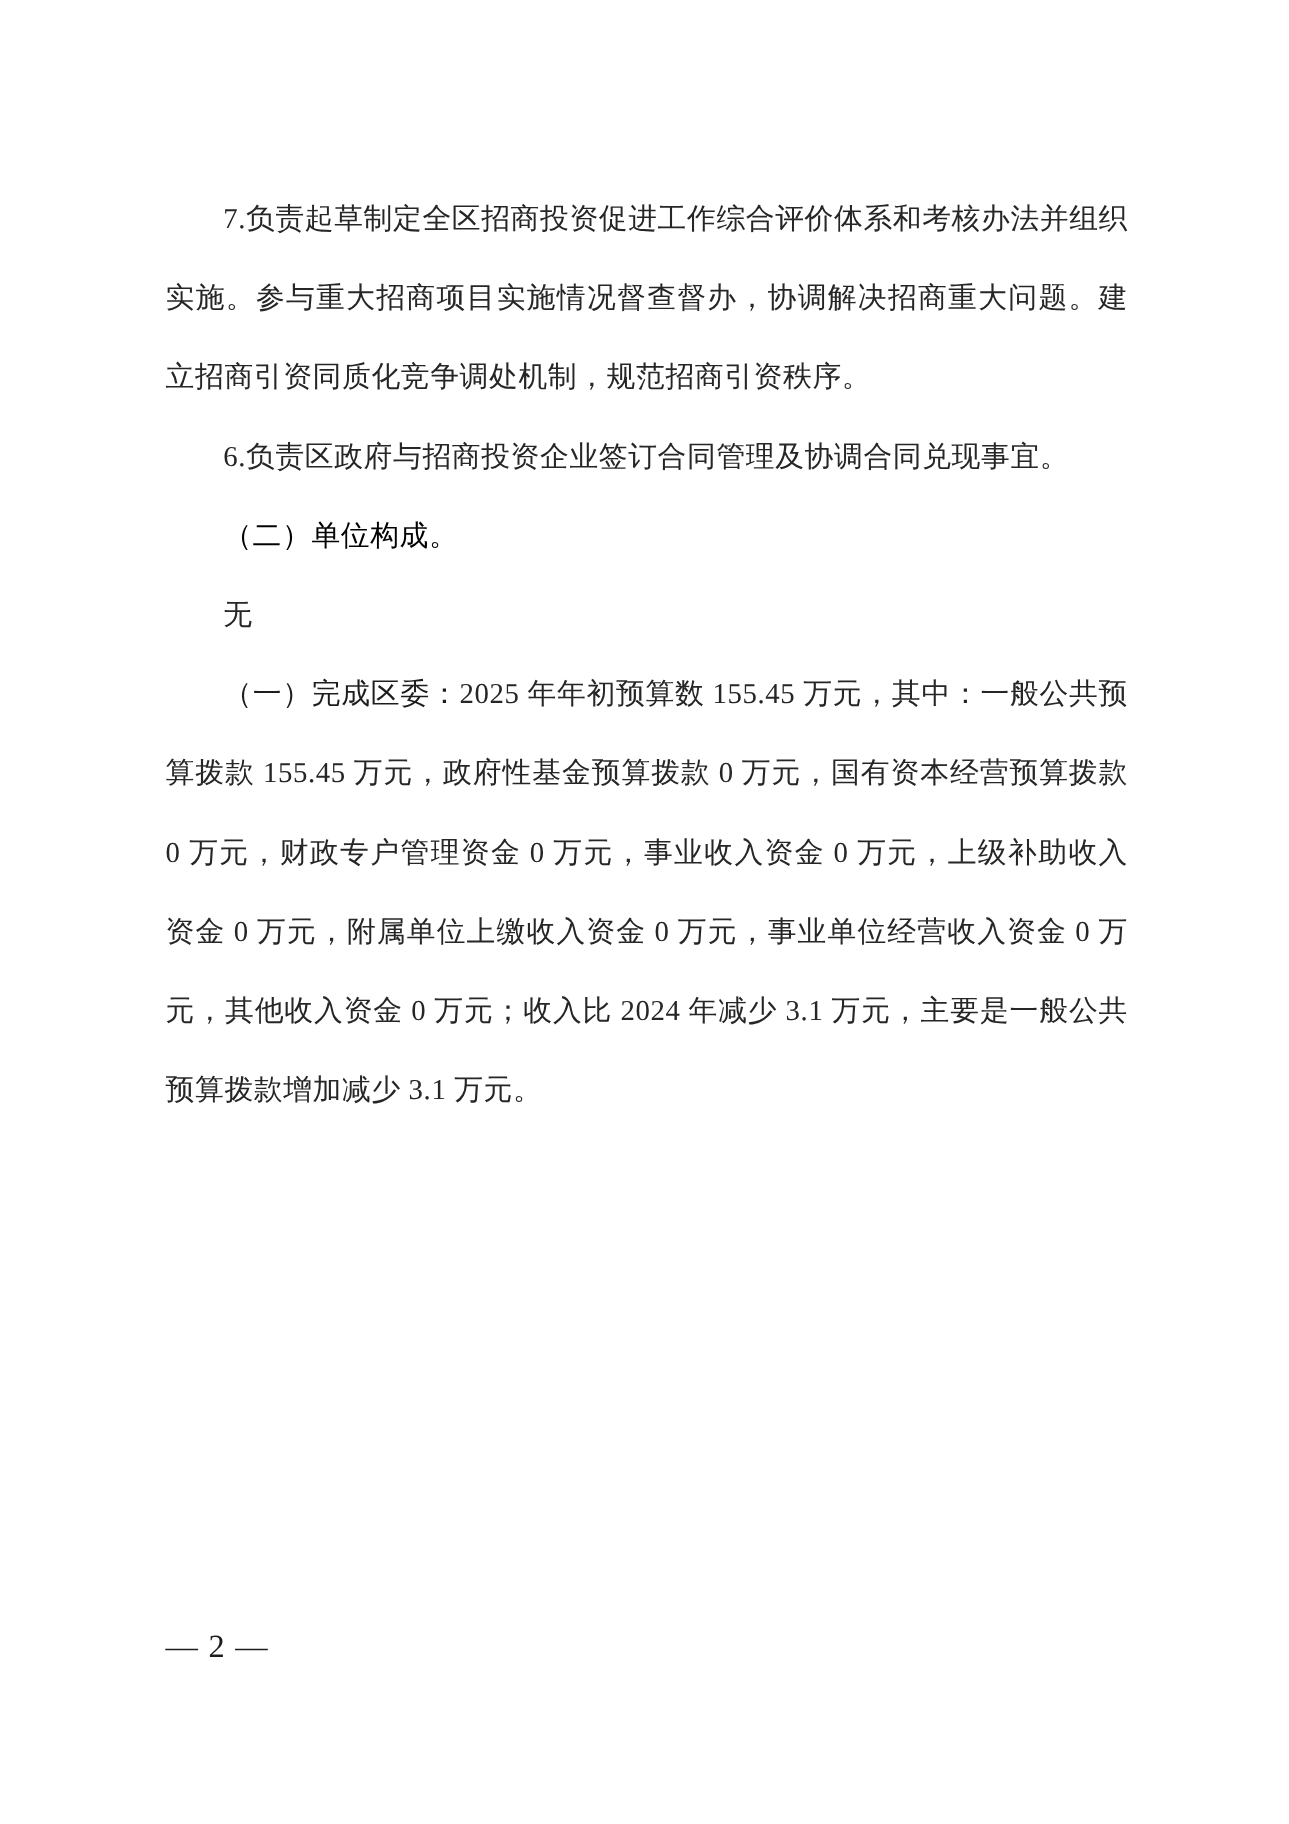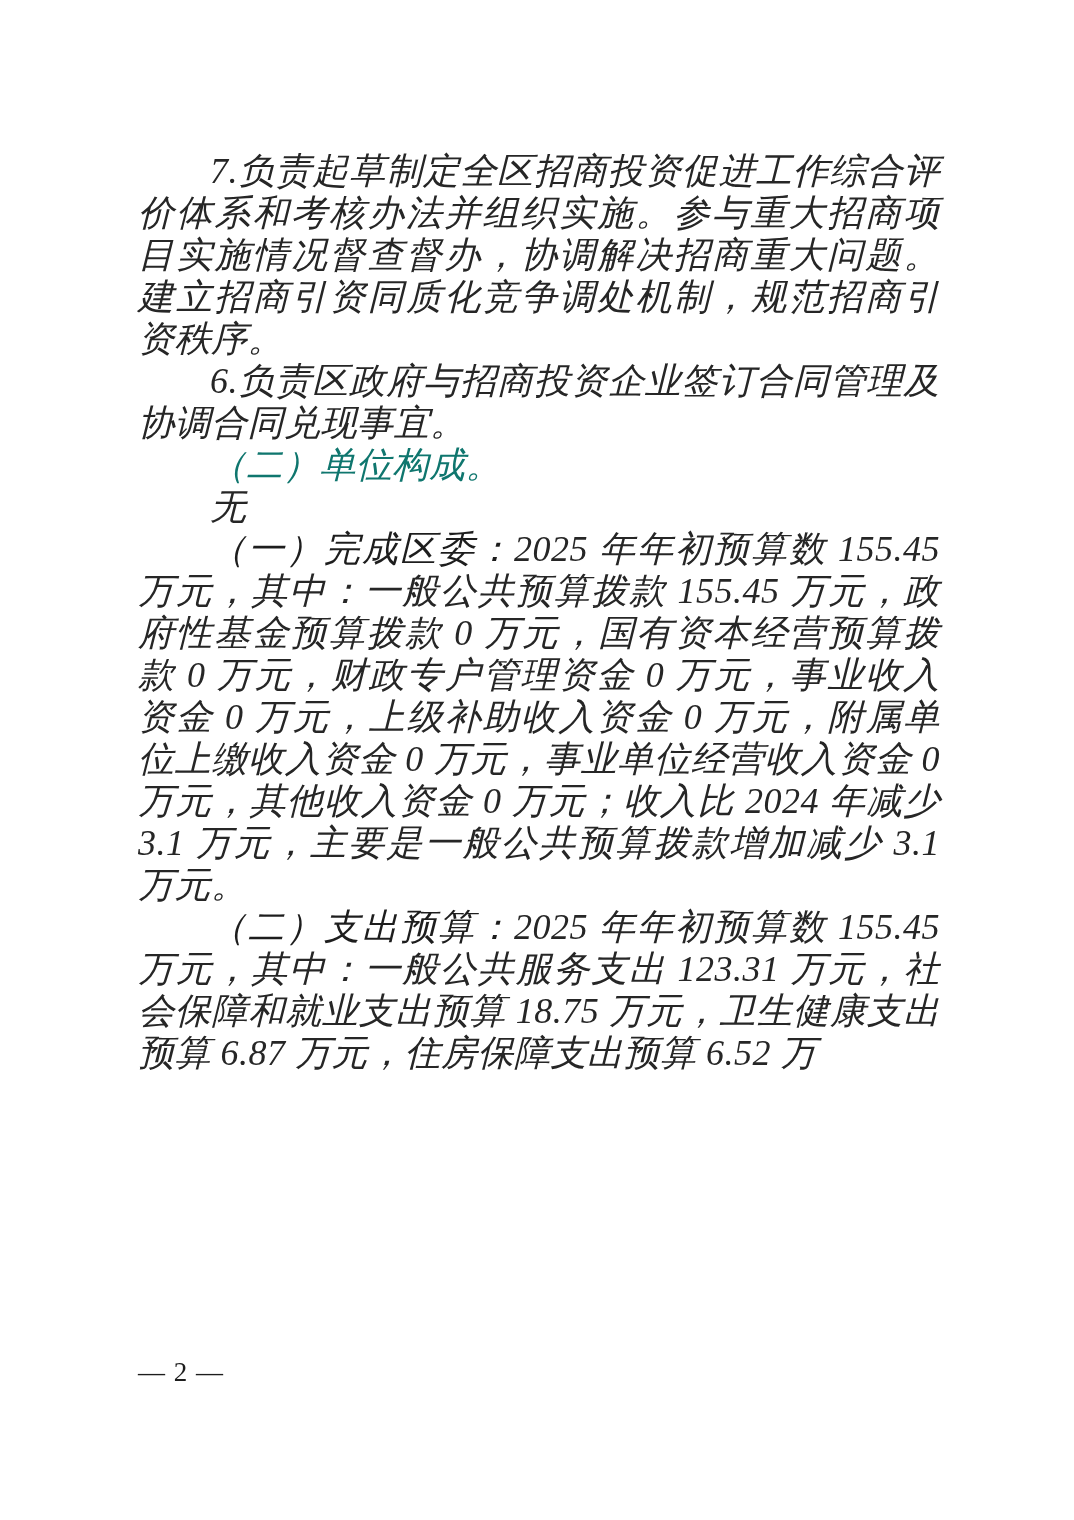--- a/index.html
+++ b/index.html
@@ -18,39 +18,38 @@
   }
   .content {
     position: absolute;
     left: 138px;
     top: 150px;
     width: 802px;
   }
   .content p {
     margin: 0;
     padding: 0;
-    font-size: 36px;
-    line-height: 42px;
+    font-size: 24px;
+    line-height: 66px;
     letter-spacing: 0.5px;
     text-align: justify;
     text-justify: inter-ideograph;
     text-indent: 2em;
     color: #262626;
-    font-style: italic;
   }
   
   p.heading-hei {
     font-family: "Liberation Sans", "DejaVu Sans", sans-serif;
     font-weight: bold;
     text-align: left;
     color: #0d0d0d;
   }
   
   p.subheading-kai {
-    color: #0f766e;
+    color: #000000;
   }
   
   .kai-lead {
     color: #1d1d1d;
   }
   .page-footer {
     position: absolute;
     left: 138px;
     top: 1350px;
     font-size: 27px;
@@ -72,18 +71,17 @@
 
 
 
     <p class="subheading-kai">（二）单位构成。</p>
 
     <p class="body">无</p>
 
 
     <p class="body"><span class="kai-lead">（一）完成区委：</span><span>2025 年年初预算数 155.45 万元，其中：一般公共预算拨款 155.45 万元，政府性基金预算拨款 0 万元，国有资本经营预算拨款 0 万元，财政专户管理资金 0 万元，事业收入资金 0 万元，上级补助收入资金 0 万元，附属单位上缴收入资金 0 万元，事业单位经营收入资金 0 万元，其他收入资金 0 万元；收入比 2024 年减少 3.1 万元，主要是一般公共预算拨款增加减少 3.1 万元。</span></p>
 
-    <p class="body"><span class="kai-lead">（二）支出预算：</span><span>2025 年年初预算数 155.45 万元，其中：一般公共服务支出 123.31 万元，社会保障和就业支出预算 18.75 万元，卫生健康支出预算 6.87 万元，住房保障支出预算 6.52 万</span></p>
 
   </div>
 
   <div class="page-footer">— 2 —</div>
 </div>
 
 </body></html>

